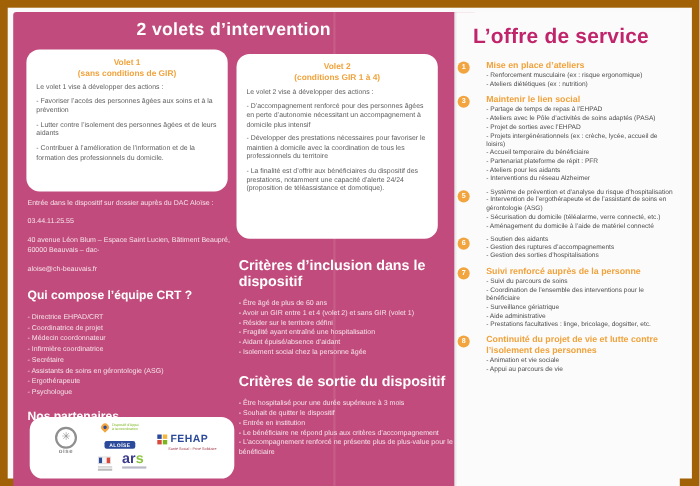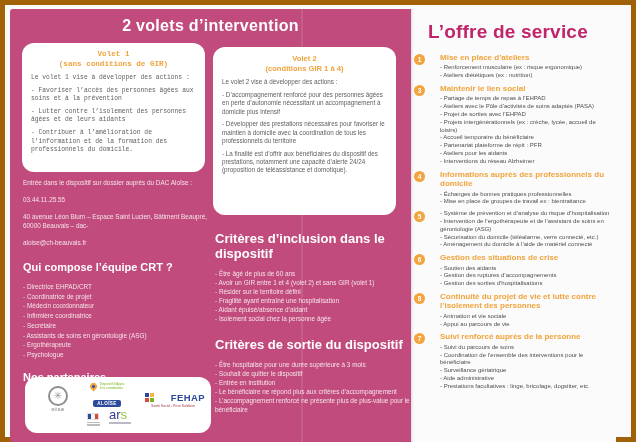--- a/index.html
+++ b/index.html
@@ -1,33 +1,33 @@
 <!DOCTYPE html>
 <html><head>
 <meta charset="utf-8">
 <style>
   * { box-sizing: border-box; }
   html,body { margin:0; padding:0; }
   body {
     width:636px; height:442px; position:relative; overflow:hidden;
     background:#ffffff; font-family:"Liberation Sans", sans-serif;
   }
-  .scan { position:absolute; inset:0; background:#fbfafa; border:5px solid #a16207; }
+  .scan { position:absolute; inset:0; background:#fbfafa; border:7px solid #a16207; }
 
   
   .pink-panel { position:absolute; left:5px; top:4px; width:421px; height:433px;
     background:#c14b7c; border-radius:3px; }
   .crease { position:absolute; left:291px; top:0; bottom:0; width:2px;
     background:rgba(255,255,255,0.10); }
   .panel-title { position:absolute; left:0; right:20px; top:8px; text-align:center;
     color:#ffffff; font-size:16px; font-weight:bold; letter-spacing:0.3px; }
 
   .card { position:absolute; background:#ffffff; border-radius:12px;
     padding:7px 9px; color:#606060; }
-  .card1 { left:12px; top:34px; width:183px; height:129px;font-family:Liberation Mono, monospace; }
+  .card1 { left:12px; top:34px; width:183px; height:129px; }
   .card2 { left:203px; top:38px; width:183px; height:168px; }
   .card-title { text-align:center; color:#f0a33c; font-weight:bold;
     font-size:7.6px; line-height:1.3; margin-bottom:4px; }
   .card-intro { font-size:6.3px; line-height:1.32; margin-bottom:5px; }
   .card .bullet { font-size:6.3px; line-height:1.32; margin-bottom:4.5px; }
 
   .left-col { position:absolute; left:13px; top:170px; width:192px; }
   .pink-note { font-size:6.4px; line-height:1.4; color:rgba(255,255,255,0.84);
     margin-bottom:8px; }
   .pink-heading { font-size:11px; font-weight:bold; color:#ffffff; }
@@ -49,31 +49,31 @@
   .oise-text { font-size:5.5px; color:#8a8a8a; font-weight:bold; letter-spacing:0.6px; }
   .aloise-logo { position:absolute; left:58px; top:6px; width:48px; text-align:center; }
   .aloise-top { display:flex; align-items:center; justify-content:center; gap:3px; }
   .pin { width:7px; height:7px; background:#f2a43e; border-radius:50% 50% 50% 0;
     transform:rotate(-45deg); }
   .pin-dot { width:3px; height:3px; background:#2b4a9b; border-radius:50%; margin:2px; }
   .aloise-lines { font-size:3.2px; color:#7ab51d; line-height:1.2; text-align:left; }
   .aloise-badge { display:inline-block; background:#2b4a9b; color:#fff; font-size:4.6px;
     font-weight:bold; border-radius:2px; padding:1px 4px; margin-top:2px; letter-spacing:0.4px; }
   .fehap-logo { position:absolute; left:116px; top:15px; width:64px; text-align:center; }
-  .fehap-row { display:flex; align-items:center; justify-content:flex-end; gap:17px; }
+  .fehap-row { display:flex; align-items:center; justify-content:flex-start; gap:3px; }
   .fehap-squares { display:grid; grid-template-columns:4px 4px; grid-auto-rows:4px; gap:1px; }
   .sq1{background:#2b4a9b;} .sq2{background:#f5b63d;} .sq3{background:#d94a3c;} .sq4{background:#7ab51d;}
   .fehap-name { font-size:9.5px; font-weight:bold; color:#2b4a9b; letter-spacing:0.4px; }
   .fehap-tagline { font-size:3.4px; color:#a03d4a; margin-top:1px; }
   .rf-logo { position:absolute; left:60px; top:36px; width:16px; }
   .rf-flag { display:flex; width:12px; height:7px; margin:0 auto; border:0.5px solid #ddd; }
   .rf-b{flex:1;background:#2b4a9b;} .rf-w{flex:1;background:#f5f5f5;} .rf-r{flex:1;background:#d94a3c;}
   .rf-lines { width:13px; margin:1.5px auto 0; }
   .rf-line { height:1.5px; background:#bdbdbd; margin-bottom:1px; }
-  .ars-logo { position:absolute; left:84px; top:31px; width:36px; font-weight:normal;
+  .ars-logo { position:absolute; left:84px; top:31px; width:36px; font-weight:bold;
     font-size:13px; line-height:1; }
   .ars-blue { color:#3b3b8f; } .ars-green { color:#8bc53f; }
   .ars-sub { width:22px; height:1.5px; background:#b9b9c9; margin-top:1px; }
 
   
   .right-panel { position:absolute; left:406px; top:4px; width:205px; height:433px;
     background:#fcfbfb;padding-left:34px; }
   .fold-shadow { position:absolute; left:0; top:0; bottom:0; width:3px;
     background:linear-gradient(90deg, rgba(0,0,0,0.10), rgba(0,0,0,0)); }
   .right-title { position:absolute; left:17px; top:12px; font-size:19px; font-weight:bold;
@@ -229,60 +229,51 @@
             <div class="offer-bullet">- Ateliers avec le Pôle d’activités de soins adaptés (PASA)</div>
             <div class="offer-bullet">- Projet de sorties avec l’EHPAD</div>
             <div class="offer-bullet">- Projets intergénérationnels (ex : crèche, lycée, accueil de loisirs)</div>
             <div class="offer-bullet">- Accueil temporaire du bénéficiaire</div>
             <div class="offer-bullet">- Partenariat plateforme de répit : PFR</div>
             <div class="offer-bullet">- Ateliers pour les aidants</div>
             <div class="offer-bullet">- Interventions du réseau Alzheimer</div>
           </div>
         </div>
         <div class="offer-item">
-          <div class="badge">4</div>
-          <div class="offer-body">
-            <div class="offer-title">Informations auprès des professionnels du domicile</div>
-            <div class="offer-bullet">- Échanges de bonnes pratiques professionnelles</div>
-            <div class="offer-bullet">- Mise en place de groupes de travail ex : bientraitance</div>
-          </div>
-        </div>
-        <div class="offer-item">
           <div class="badge">5</div>
           <div class="offer-body">
             <div class="offer-bullet">- Système de prévention et d’analyse du risque d’hospitalisation</div>
             <div class="offer-bullet">- Intervention de l’ergothérapeute et de l’assistant de soins en gérontologie (ASG)</div>
             <div class="offer-bullet">- Sécurisation du domicile (téléalarme, verre connecté, etc.)</div>
             <div class="offer-bullet">- Aménagement du domicile à l’aide de matériel connecté</div>
           </div>
         </div>
         <div class="offer-item">
           <div class="badge">6</div>
           <div class="offer-body">
-            <div class="offer-title">Gestion des situations de crise</div>
             <div class="offer-bullet">- Soutien des aidants</div>
             <div class="offer-bullet">- Gestion des ruptures d’accompagnements</div>
             <div class="offer-bullet">- Gestion des sorties d’hospitalisations</div>
-          </div>
-        </div>
-        <div class="offer-item">
-          <div class="badge">8</div>
-          <div class="offer-body">
-            <div class="offer-title">Continuité du projet de vie et lutte contre l’isolement des personnes</div>
-            <div class="offer-bullet">- Animation et vie sociale</div>
-            <div class="offer-bullet">- Appui au parcours de vie</div>
           </div>
         </div>
         <div class="offer-item">
           <div class="badge">7</div>
           <div class="offer-body">
             <div class="offer-title">Suivi renforcé auprès de la personne</div>
             <div class="offer-bullet">- Suivi du parcours de soins</div>
             <div class="offer-bullet">- Coordination de l’ensemble des interventions pour le bénéficiaire</div>
             <div class="offer-bullet">- Surveillance gériatrique</div>
             <div class="offer-bullet">- Aide administrative</div>
             <div class="offer-bullet">- Prestations facultatives : linge, bricolage, dogsitter, etc.</div>
           </div>
         </div>
+        <div class="offer-item">
+          <div class="badge">8</div>
+          <div class="offer-body">
+            <div class="offer-title">Continuité du projet de vie et lutte contre l’isolement des personnes</div>
+            <div class="offer-bullet">- Animation et vie sociale</div>
+            <div class="offer-bullet">- Appui au parcours de vie</div>
+          </div>
+        </div>
       </div>
   </div>
 
 </div>
 
 </body></html>

